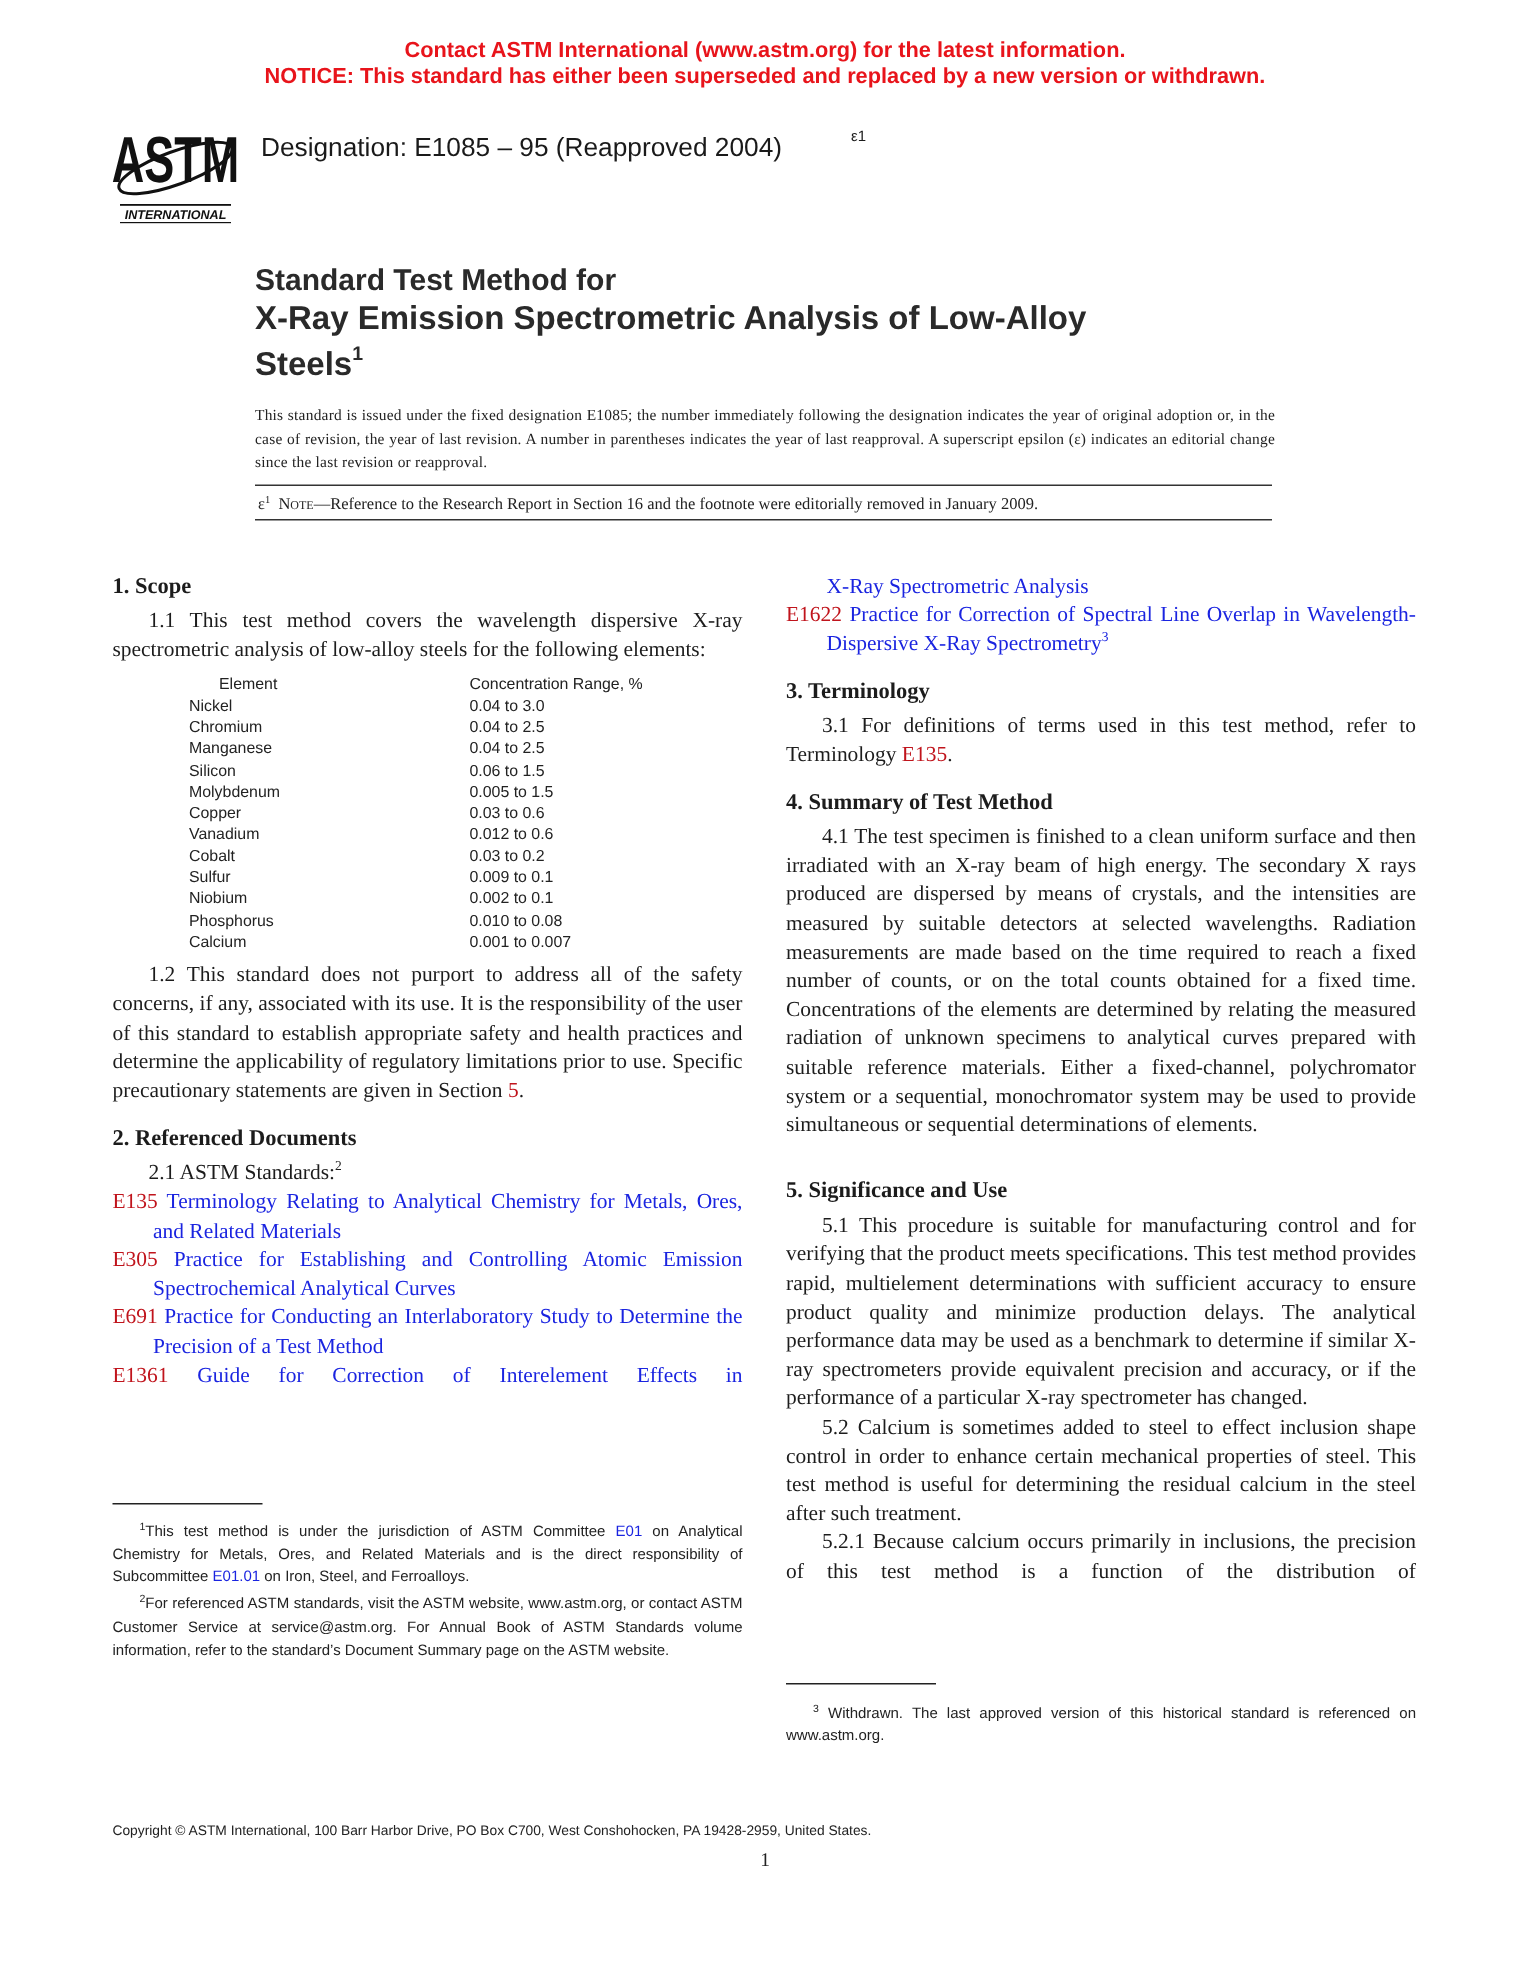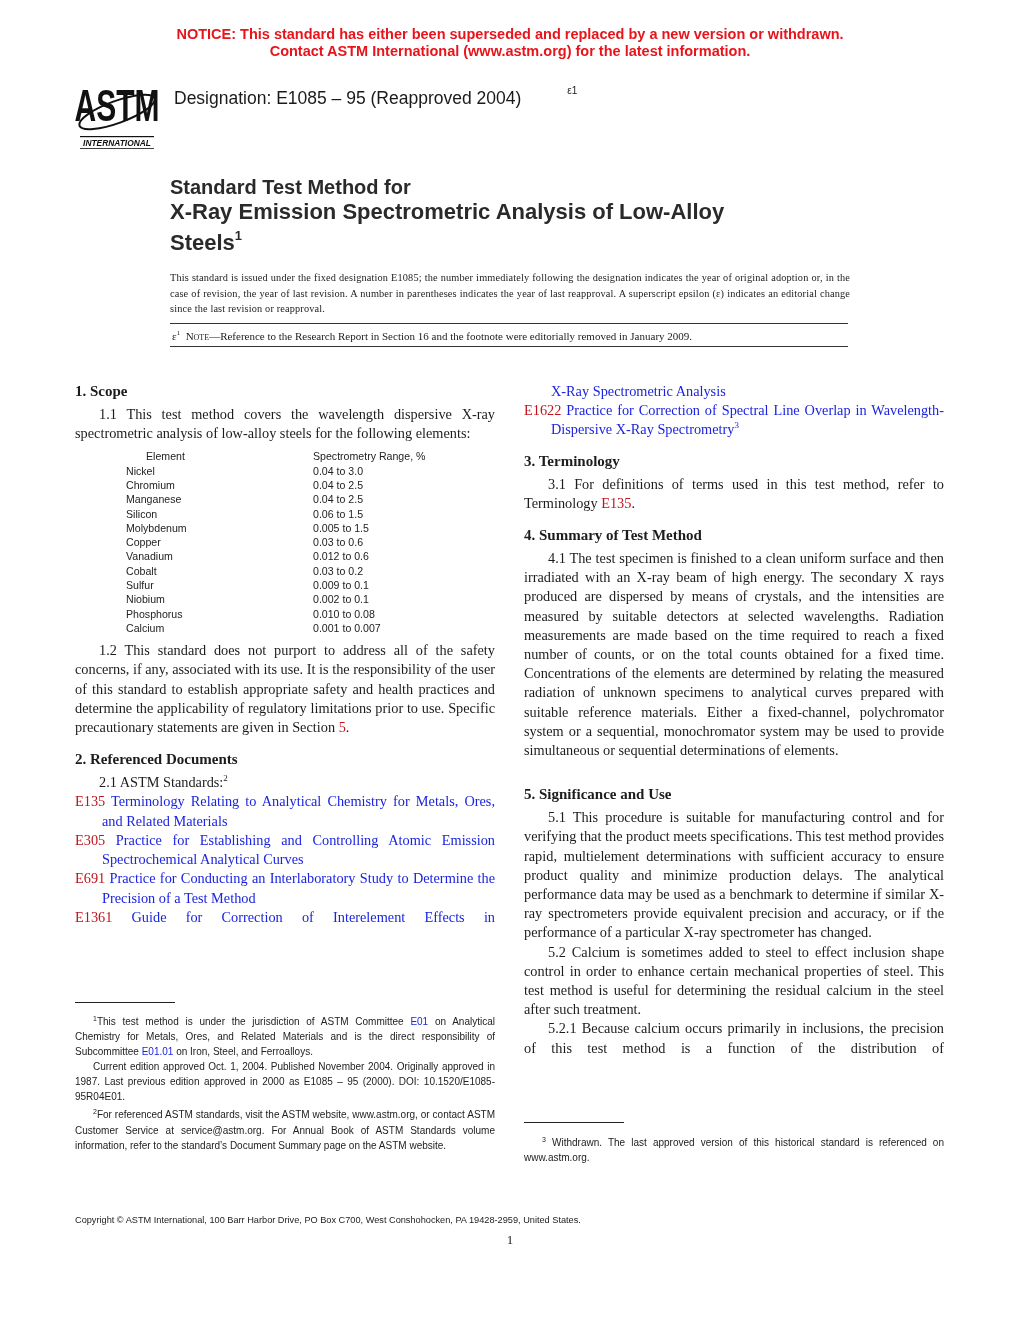--- a/index.html
+++ b/index.html
@@ -56,22 +56,22 @@
   .footnotes sup { font-size: 7px; }
 
   .copyright { position: absolute; left: 75px; top: 1215px; font-family: "Liberation Sans", sans-serif; font-size: 9.2px; color: #222; }
   .page-num { position: absolute; left: 0; width: 1020px; text-align: center; top: 1232px;
               font-family: "Liberation Serif", serif; font-size: 13px; color: #222; }
 </style>
 </head>
 <body>
 
 <div class="notice">
+  <div>Contact ASTM International (www.astm.org) for the latest information.</div>
   <div>NOTICE: This standard has either been superseded and replaced by a new version or withdrawn.</div>
-  <div>Contact ASTM International (www.astm.org) for the latest information.</div>
 </div>
 
 <div class="logo">
   <svg width="90" height="72" viewBox="0 0 90 72">
     <ellipse cx="45" cy="34" rx="40" ry="11" fill="none" stroke="#111" stroke-width="2" transform="rotate(-20 45 34)"></ellipse>
     <text x="45" y="44" text-anchor="middle" font-family="Liberation Sans, sans-serif" font-weight="bold" font-size="30" fill="#111" transform="scale(1,1.45) translate(0,-14)">ASTM</text>
     <rect x="8" y="58" width="74" height="1.2" fill="#111"></rect>
     <text x="45" y="68" text-anchor="middle" font-family="Liberation Sans, sans-serif" font-weight="bold" font-style="italic" font-size="8.4" fill="#111">INTERNATIONAL</text>
     <rect x="8" y="70" width="74" height="0.8" fill="#111"></rect>
   </svg>
@@ -96,21 +96,21 @@
 <div class="rule2"></div>
 
 <div class="col col-left">
   <h2 class="sec">1.  Scope</h2>
   <p class="indent" style="margin-top:4px;">1.1 This test method covers the wavelength dispersive X-ray spectrometric analysis of low-alloy steels for the following elements:</p>
 
   <table class="elements">
     <thead>
       <tr>
         <th class="el">Element</th>
-        <th>Spectrometry Range, %</th>
+        <th>Concentration Range, %</th>
       </tr>
     </thead>
     <tbody>
       <tr>
           <td class="el">Nickel</td>
           <td>0.04 to 3.0</td>
         </tr>
       <tr>
           <td class="el">Chromium</td>
           <td>0.04 to 2.5</td>
@@ -190,21 +190,20 @@
 
 <div class="fnrule" style="left:75px; top:1002px;"></div>
 <div class="footnotes" style="left:75px; top:1011px; width:420px;">
   <p class="ind">
     <sup>1</sup><span>This test method is under the jurisdiction of ASTM Committee</span>
     <span class="blue">E01</span>
     <span>on Analytical Chemistry for Metals, Ores, and Related Materials and is the direct responsibility of Subcommittee</span>
     <span class="blue">E01.01</span>
     <span>on Iron, Steel, and Ferroalloys.</span>
   </p>
-  <p class="ind">Current edition approved Oct. 1, 2004. Published November 2004. Originally approved in 1987. Last previous edition approved in 2000 as E1085 – 95 (2000). DOI: 10.1520/E1085-95R04E01.</p>
   <p class="ind">
     <sup>2</sup><span>For referenced ASTM standards, visit the ASTM website, www.astm.org, or contact ASTM Customer Service at service@astm.org. For</span>
     <span class="italic">Annual Book of ASTM Standards</span>
     <span>volume information, refer to the standard’s Document Summary page on the ASTM website.</span>
   </p>
 </div>
 
 <div class="col col-right">
   <p class="ref-cont">
     <span class="blue">X-Ray Spectrometric Analysis</span>

